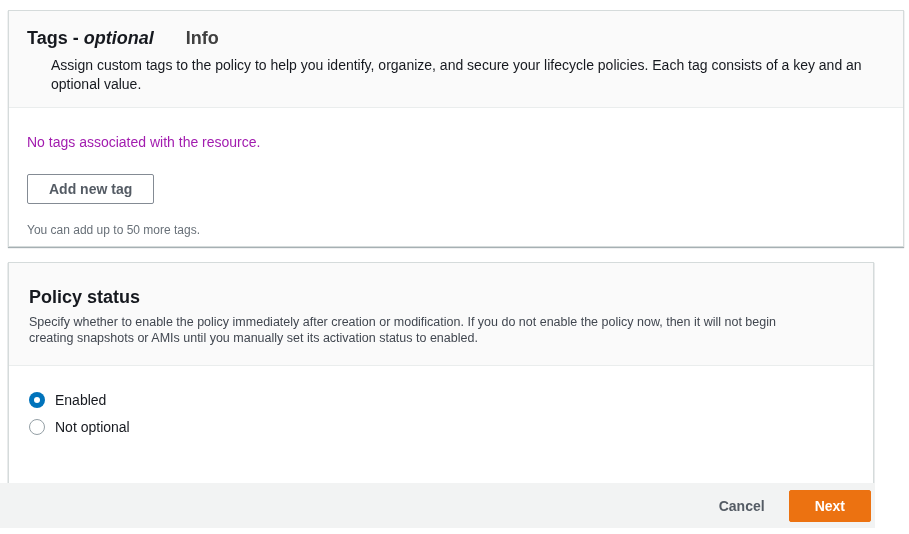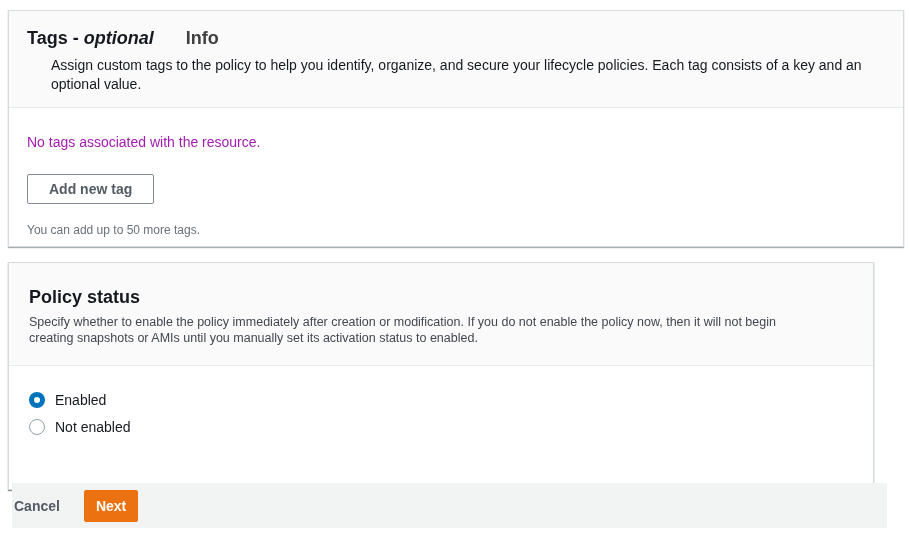--- a/index.html
+++ b/index.html
@@ -75,37 +75,37 @@
   .radio-circle.selected::after {
     content: ""; position: absolute;
     left: 5px; top: 5px; width: 6px; height: 6px;
     border-radius: 50%; background: #ffffff;
   }
   .radio-circle.unselected { background: #ffffff; border: 1px solid #95a0a6; }
   .radio-label { margin-left: 10px; font-size: 14px; color: #16191f; }
 
   
   .footer-bar {
-    position: absolute; left: 12px; top: 483px;
+    position: absolute; left: 0; top: 483px;
     width: 875px; height: 45px;
     background: #f2f3f3;
-    display: flex; align-items: center; justify-content: flex-start;
+    display: flex; align-items: center; justify-content: flex-end;
   }
   .cancel-btn {
     background: none; border: none; cursor: pointer;
     font-family: "Liberation Sans", sans-serif;
     font-size: 14px; font-weight: bold; color: #545b64;
     margin-right: 22px; padding: 6px 2px;
   }
   .next-btn {
     background: #ec7211; border: 1px solid #ec7211; border-radius: 2px;
     cursor: pointer;
     font-family: "Liberation Sans", sans-serif;
     font-size: 14px; font-weight: bold; color: #ffffff;
-    padding: 7px 11px; margin-right: 4px;
+    padding: 7px 25px; margin-right: 4px;
   }
 </style>
 </head>
 <body>
 
 <div class="stage">
 
   <section class="card" id="tags-card">
     <div class="card-header">
       <div class="title-row">
@@ -128,21 +128,21 @@
       <span class="card-title">Policy status</span>
       <div class="policy-desc">Specify whether to enable the policy immediately after creation or modification. If you do not enable the policy now, then it will not begin creating snapshots or AMIs until you manually set its activation status to enabled.</div>
     </div>
     <div class="card-body">
       <div class="radio-row">
         <span class="radio-circle selected"></span>
         <span class="radio-label">Enabled</span>
       </div>
       <div class="radio-row">
         <span class="radio-circle unselected"></span>
-        <span class="radio-label">Not enabled</span>
+        <span class="radio-label">Not optional</span>
       </div>
     </div>
   </section>
 
   <div class="footer-bar">
     <button class="cancel-btn">Cancel</button>
     <button class="next-btn">Next</button>
   </div>
 
 </div>

